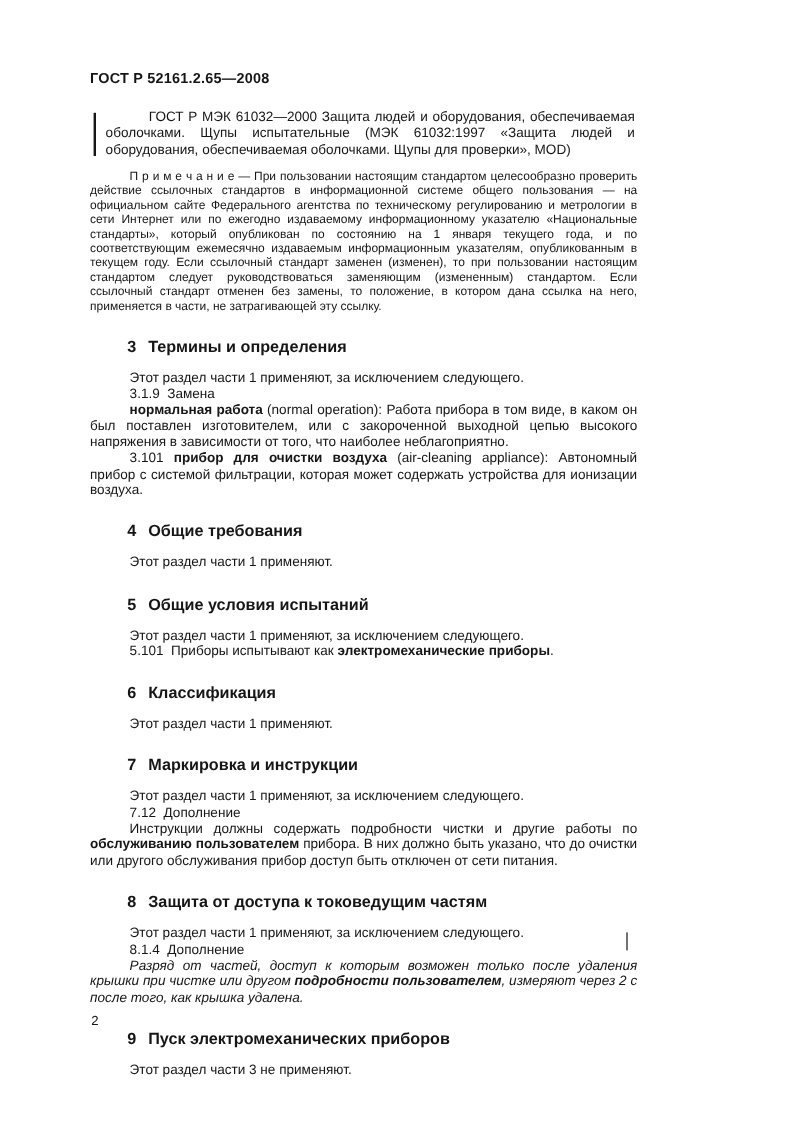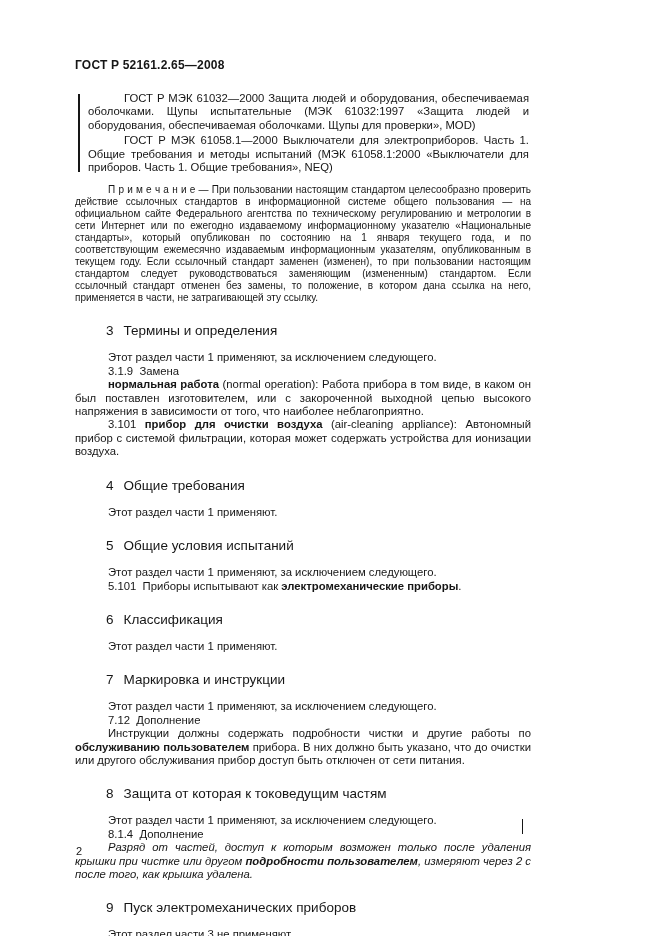--- a/index.html
+++ b/index.html
@@ -45,21 +45,21 @@
     margin: 10px 0 0 0;
     font-size: 10px;
     line-height: 12px;
     text-align: justify;
     text-indent: 33px;
   }
   .sec-h {
     margin: 19px 0 13px 31px;
     font-size: 13.5px;
     line-height: 15px;
-    font-weight: normal;
+    font-weight: bold;
   }
   .sec-h .num { display: inline-block; margin-right: 10px; }
   .body-p {
     position: relative;
     margin: 0;
     font-size: 11.3px;
     line-height: 13.4px;
     text-align: justify;
   }
   .indent { text-indent: 33px; }
@@ -84,21 +84,20 @@
 </head>
 <body>
 
 <div class="page">
 
   <div class="running-header">ГОСТ Р 52161.2.65—2008</div>
 
   <div class="ref-block">
     <div class="change-bar-left"></div>
     <p>ГОСТ Р МЭК 61032—2000 Защита людей и оборудования, обеспечиваемая оболочками. Щупы испытательные (МЭК 61032:1997 «Защита людей и оборудования, обеспечиваемая оболочками. Щупы для проверки», MOD)</p>
-    <p>ГОСТ Р МЭК 61058.1—2000 Выключатели для электроприборов. Часть 1. Общие требования и методы испытаний (МЭК 61058.1:2000 «Выключатели для приборов. Часть 1. Общие требования», NEQ)</p>
   </div>
 
   <p class="note"><span>П р и м е ч а н и е</span><span> — При пользовании настоящим стандартом целесообразно проверить действие ссылочных стандартов в информационной системе общего пользования — на официальном сайте Федерального агентства по техническому регулированию и метрологии в сети Интернет или по ежегодно издаваемому информационному указателю «Национальные стандарты», который опубликован по состоянию на 1 января текущего года, и по соответствующим ежемесячно издаваемым информационным указателям, опубликованным в текущем году. Если ссылочный стандарт заменен (изменен), то при пользовании настоящим стандартом следует руководствоваться заменяющим (измененным) стандартом. Если ссылочный стандарт отменен без замены, то положение, в котором дана ссылка на него, применяется в части, не затрагивающей эту ссылку.</span></p>
 
   <section>
     <div class="sec-h">
       <span class="num">3</span><span>Термины и определения</span>
     </div>
     <p class="body-p indent"><span>Этот раздел части 1 применяют, за исключением следующего.</span></p>
     <p class="body-p indent"><span>3.1.9&nbsp; Замена</span></p>
@@ -132,21 +131,21 @@
     <div class="sec-h">
       <span class="num">7</span><span>Маркировка и инструкции</span>
     </div>
     <p class="body-p indent"><span>Этот раздел части 1 применяют, за исключением следующего.</span></p>
     <p class="body-p indent"><span>7.12&nbsp; Дополнение</span></p>
     <p class="body-p indent"><span>Инструкции должны содержать подробности чистки и другие работы по </span><span class="seg-bold">обслуживанию пользователем</span><span> прибора. В них должно быть указано, что до очистки или другого обслуживания прибор доступ быть отключен от сети питания.</span></p>
   </section>
 
   <section>
     <div class="sec-h">
-      <span class="num">8</span><span>Защита от которая к токоведущим частям</span>
+      <span class="num">8</span><span>Защита от доступа к токоведущим частям</span>
     </div>
     <p class="body-p indent"><span>Этот раздел части 1 применяют, за исключением следующего.</span></p>
     <p class="body-p indent"><span>8.1.4&nbsp; Дополнение</span><span class="change-bar-right"></span></p>
     <p class="body-p indent italic-p"><span>Разряд от частей, доступ к которым возможен только после удаления крышки при чистке или другом </span><span class="seg-bold">подробности пользователем</span><span>, измеряют через 2 с после того, как крышка удалена.</span></p>
   </section>
 
   <section>
     <div class="sec-h">
       <span class="num">9</span><span>Пуск электромеханических приборов</span>
     </div>

